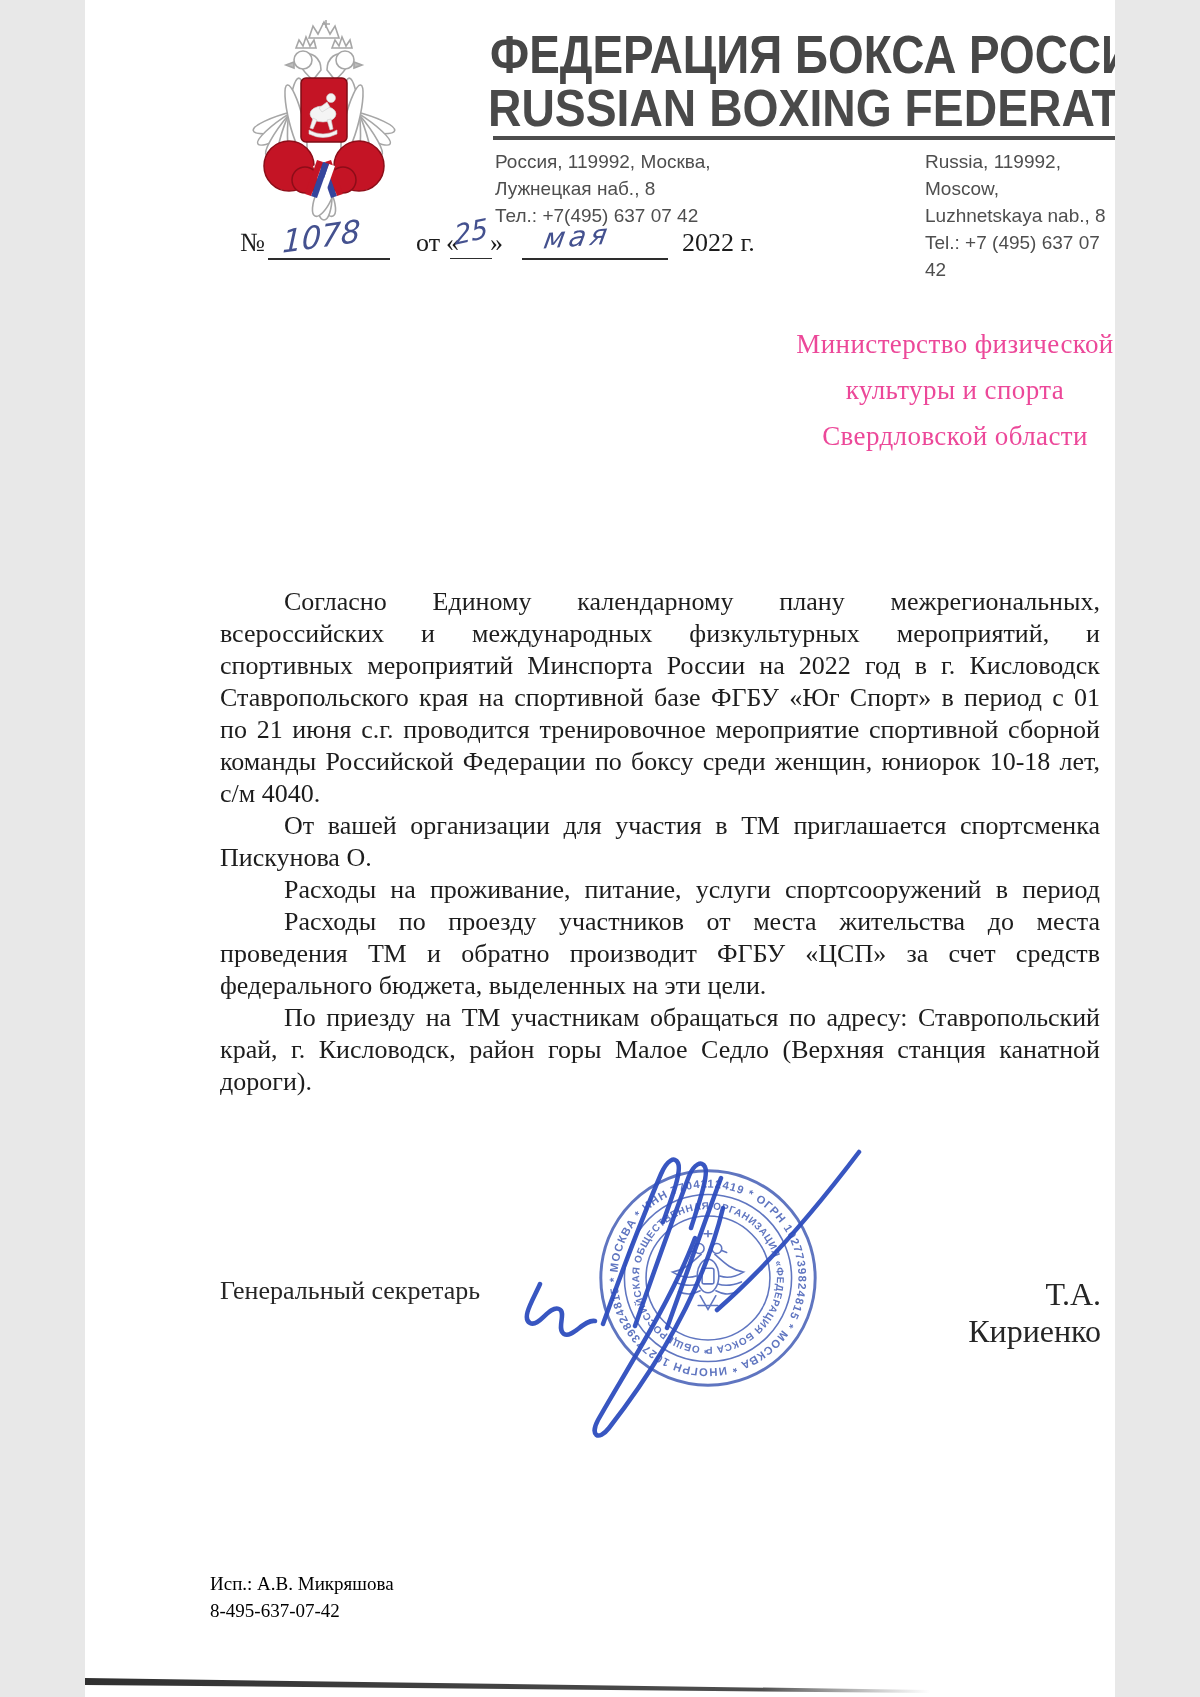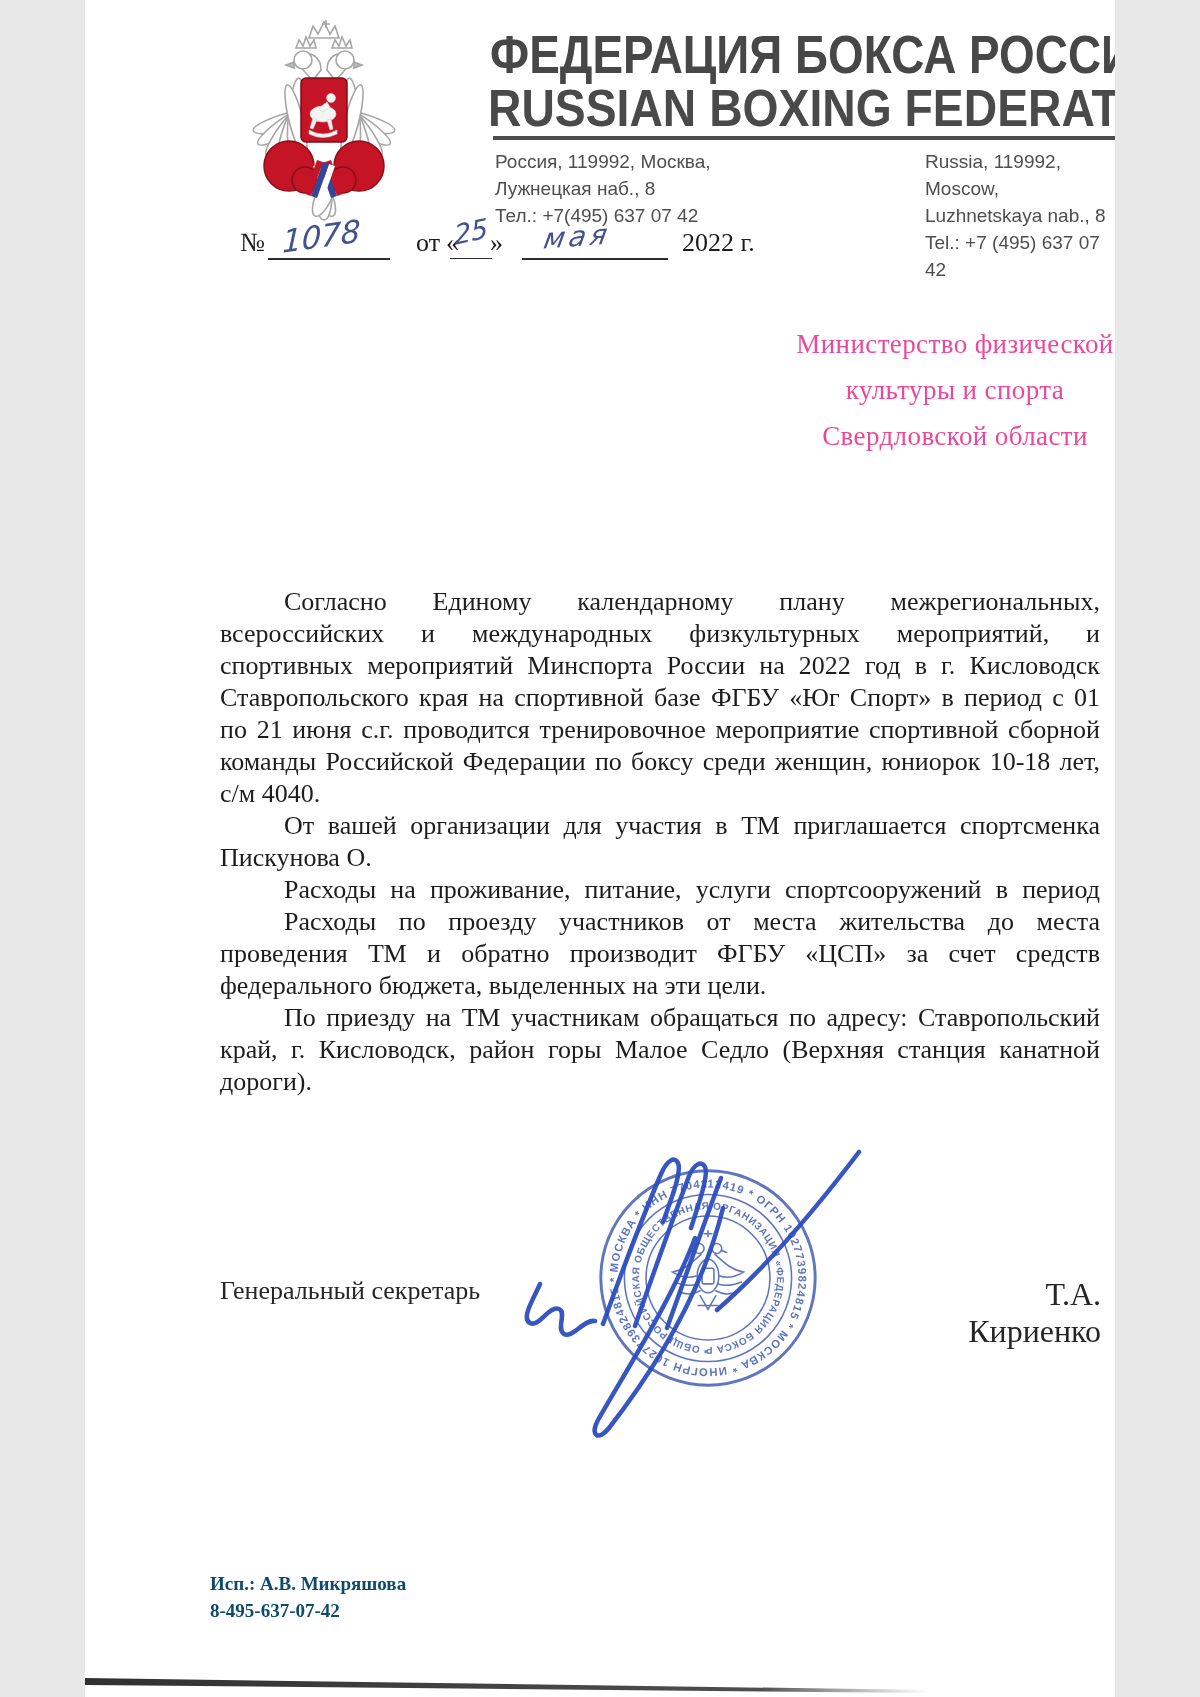--- a/index.html
+++ b/index.html
@@ -40,21 +40,21 @@
 
   
   .sig-role{left:135px;top:1276px;font-size:26px;color:#262626;}
   .sig-name{left:820px;top:1276px;width:196px;text-align:right;font-size:32px;color:#262626;}
 
   
   .stamp{left:505px;top:1160px;width:236px;height:236px;opacity:.88;filter:blur(.3px);}
   .signature{left:400px;top:1112px;width:420px;height:345px;opacity:.95;}
 
   
-  .footer{left:125px;top:1570px;font-size:19px;line-height:27px;color:#0c4a6e;font-weight:bold;}
+  .footer{left:125px;top:1570px;font-size:19px;line-height:27px;color:#000000;}
 
   
   .scanline{left:0;top:1672px;width:900px;height:25px;}
 </style>
 </head>
 <body>
 
 <div id="page">
 
   <svg class="abs" style="left:116px;top:18px;" width="246" height="210" viewBox="0 0 246 210">

